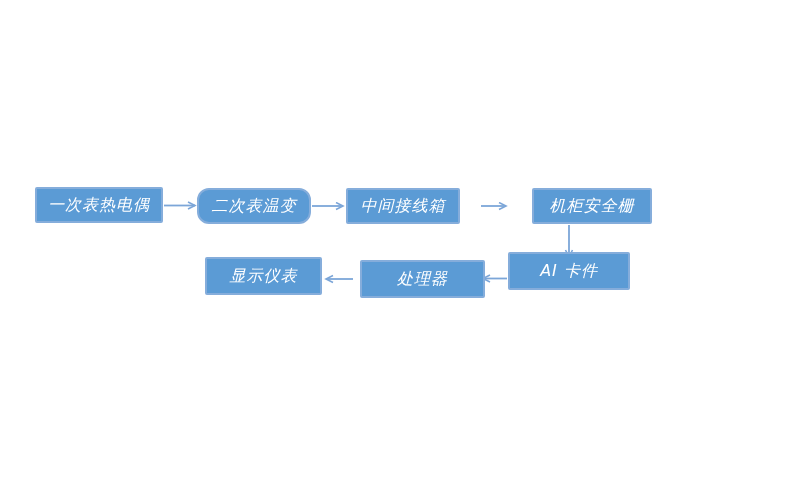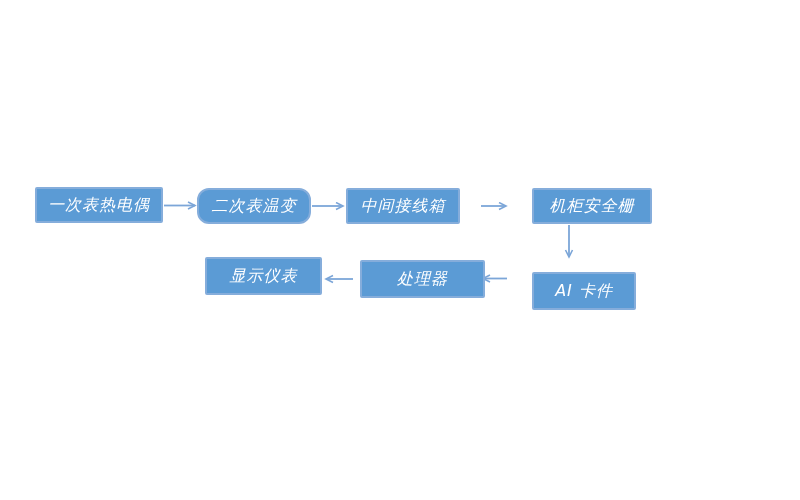--- a/index.html
+++ b/index.html
@@ -72,19 +72,19 @@
   </svg>
 
   <div class="node" style="left:35px;  top:187px; width:128px; height:36px;">一次表热电偶</div>
 
   <div class="node" style="left:197px; top:188px; width:114px; height:36px;border-radius:12px;">二次表温变</div>
 
   <div class="node" style="left:346px; top:188px; width:114px; height:36px;">中间接线箱</div>
 
   <div class="node" style="left:509px; top:188px; width:120px; height:36px;margin-left:23px;">机柜安全栅</div>
 
-  <div class="node" style="left:508px; top:272px; width:104px; height:38px;margin-left:24px;">AI 卡件</div>
+  <div class="node" style="left:508px; top:252px; width:122px; height:38px;">AI 卡件</div>
 
   <div class="node" style="left:360px; top:260px; width:125px; height:38px;">处理器</div>
 
   <div class="node" style="left:205px; top:257px; width:117px; height:38px;">显示仪表</div>
 
 </div>
 
 </body></html>

